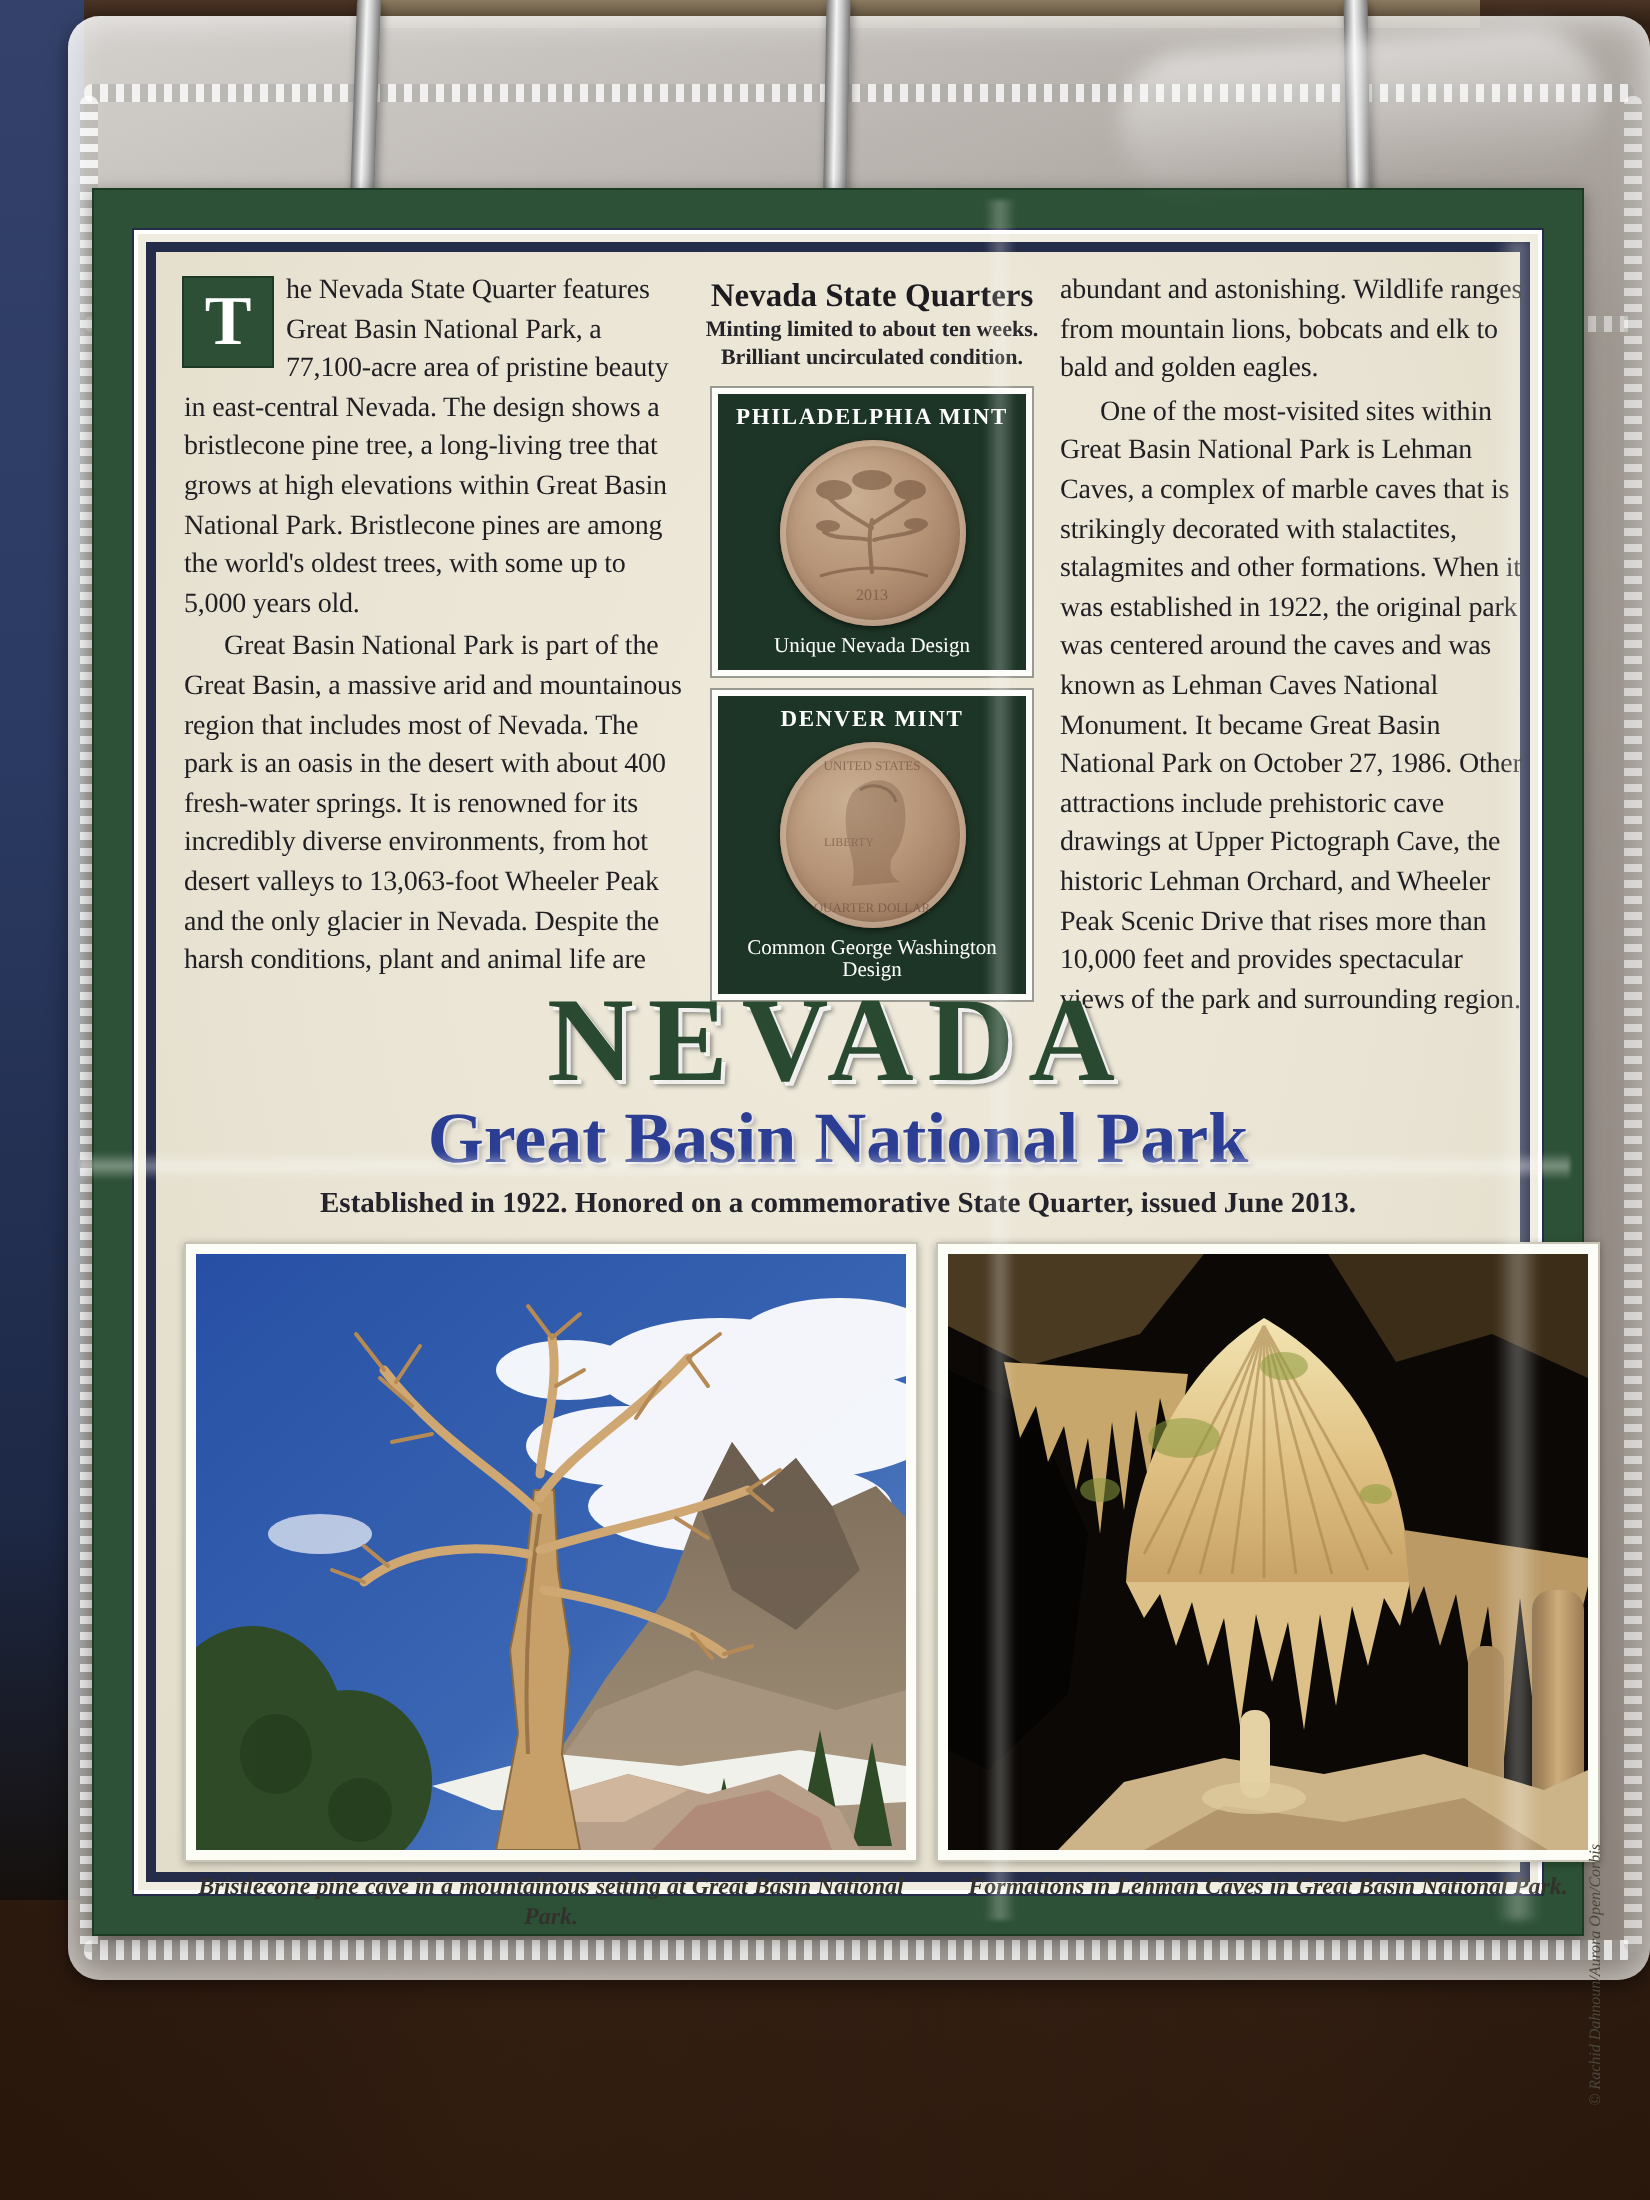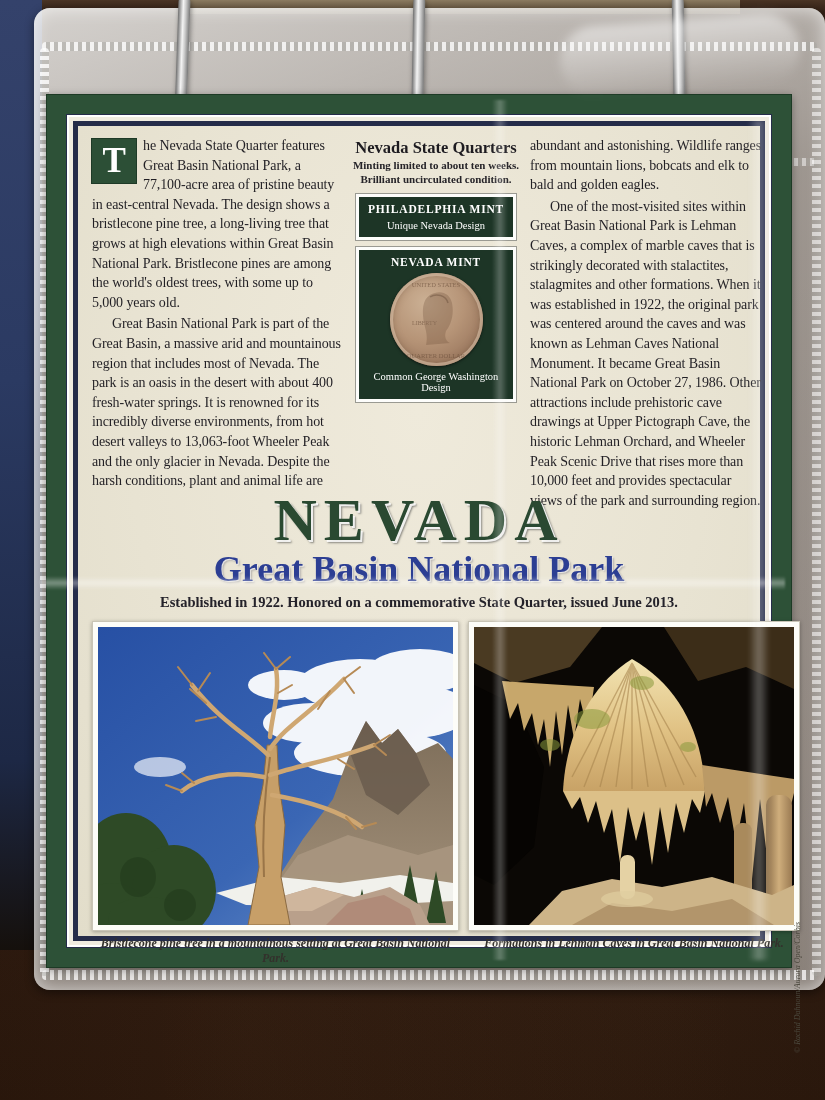--- a/index.html
+++ b/index.html
@@ -134,25 +134,45 @@
             <p class="body-text">Great Basin National Park is part of the Great Basin, a massive arid and mountainous region that includes most of Nevada. The park is an oasis in the desert with about 400 fresh-water springs. It is renowned for its incredibly diverse environments, from hot desert valleys to 13,063-foot Wheeler Peak and the only glacier in Nevada. Despite the harsh conditions, plant and animal life are</p>
           </div>
 
           <div class="col-center">
             <div class="q-heading">Nevada State Quarters</div>
             <div class="q-sub">Minting limited to about ten weeks.</div>
             <div class="q-sub">Brilliant uncirculated condition.</div>
 
             <div class="mint-panel">
               <div class="mint-title">PHILADELPHIA MINT</div>
+              <div class="coin">
+                <svg viewBox="0 0 93 93">
+                  <g stroke="#6e4f38" fill="none" stroke-width="2" stroke-linecap="round">
+                    <path d="M46,66 C45,56 44,48 46,40"></path>
+                    <path d="M46,44 C36,38 28,34 22,26"></path>
+                    <path d="M46,42 C56,35 64,32 70,25"></path>
+                    <path d="M45,50 C35,48 28,50 22,46"></path>
+                    <path d="M47,50 C57,47 64,48 71,44"></path>
+                  </g>
+                  <g fill="#6e4f38">
+                    <ellipse cx="27" cy="25" rx="9" ry="5"></ellipse>
+                    <ellipse cx="46" cy="20" rx="10" ry="5"></ellipse>
+                    <ellipse cx="65" cy="25" rx="8" ry="5"></ellipse>
+                    <ellipse cx="24" cy="43" rx="6" ry="3"></ellipse>
+                    <ellipse cx="68" cy="42" rx="6" ry="3"></ellipse>
+                  </g>
+                  <path d="M20,68 Q46,60 74,68" stroke="#6e4f38" fill="none" stroke-width="1.5"></path>
+                  <text x="46" y="80" text-anchor="middle" font-size="8" fill="#5e4330" font-family="Liberation Serif, serif">2013</text>
+                </svg>
+              </div>
               <div class="mint-caption">Unique Nevada Design</div>
             </div>
 
             <div class="mint-panel">
-              <div class="mint-title">NEVADA MINT</div>
+              <div class="mint-title">DENVER MINT</div>
               <div class="coin">
                 <svg viewBox="0 0 93 93">
                   <path d="M40,22 C50,16 60,20 62,30 C64,40 62,50 56,58 C54,64 56,68 60,70 L36,72 C38,64 36,58 34,50 C32,38 32,27 40,22 Z" fill="#6e4f38" opacity=".55"></path>
                   <path d="M40,24 C46,20 56,22 58,30" stroke="#5e4330" fill="none" stroke-width="1.5"></path>
                   <text x="46" y="14" text-anchor="middle" font-size="6.5" fill="#5e4330" font-family="Liberation Serif, serif">UNITED STATES</text>
                   <text x="22" y="52" font-size="6" fill="#5e4330" font-family="Liberation Serif, serif">LIBERTY</text>
                   <text x="46" y="85" text-anchor="middle" font-size="6.5" fill="#5e4330" font-family="Liberation Serif, serif">QUARTER DOLLAR</text>
                 </svg>
               </div>
               <div class="mint-caption">Common George Washington Design</div>
@@ -245,21 +265,21 @@
                       <path d="M178,42 L192,30"></path>
                       <path d="M180,66 L194,58"></path>
                     <path d="M84,164 L68,158"></path>
                       <path d="M96,156 L84,146"></path>
                     <path d="M264,200 L278,196"></path>
                       <path d="M248,190 L258,202"></path>
                   </g>
                 </g>
               </svg>
             </div>
-            <figcaption class="photo-caption">Bristlecone pine tree in a mountainous setting at Great Basin National Park.</figcaption>
+            <figcaption class="photo-caption">Bristlecone pine cave in a mountainous setting at Great Basin National Park.</figcaption>
           </figure>
 
           <figure class="photo-fig">
             <div class="photo-frame">
               <svg width="320" height="298" viewBox="0 0 320 298">
                 <defs>
                   <linearGradient id="shield" x1="0" y1="0" x2="0" y2="1">
                     <stop offset="0" stop-color="#f2e4b2"></stop>
                       <stop offset=".55" stop-color="#e0c183"></stop>
                       <stop offset="1" stop-color="#c8a266"></stop>

